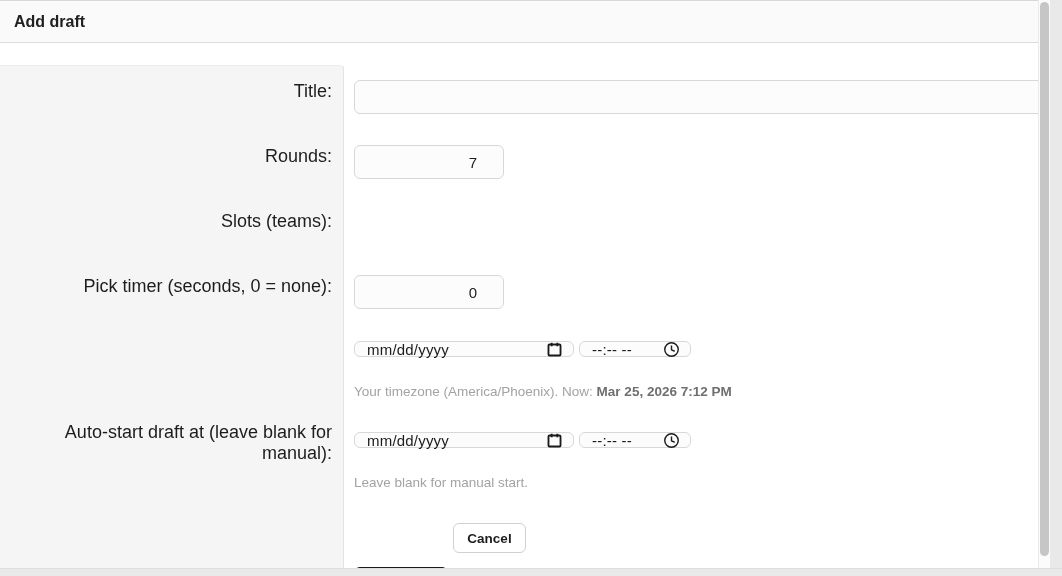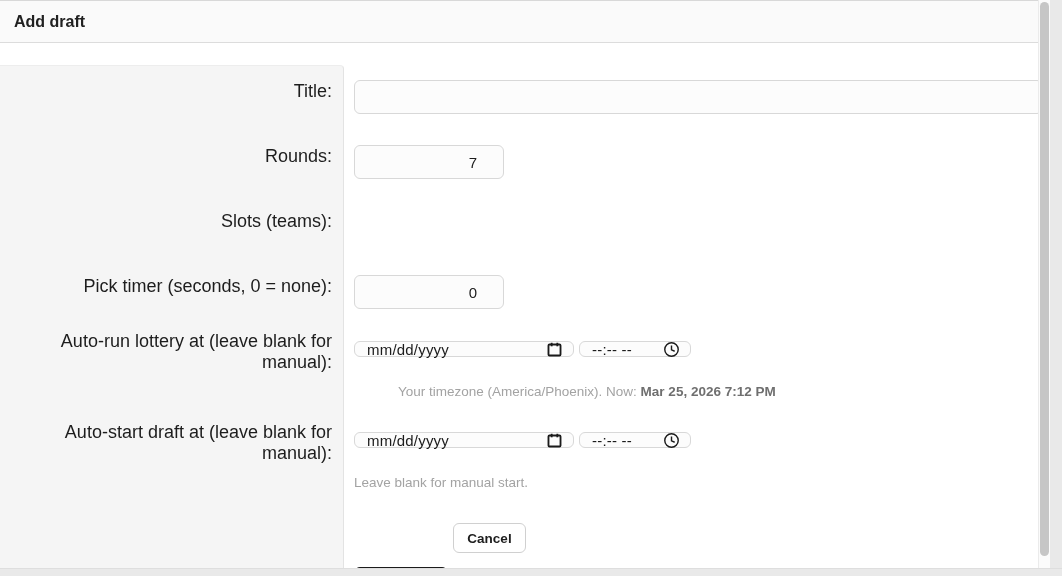--- a/index.html
+++ b/index.html
@@ -133,37 +133,36 @@
     <input class="inp text" style="left: 354px; top: 80px; width: 689px;" type="text" value="">
 
     <div class="field-label" style="top:139px;">Rounds:</div>
     <input class="inp num" style="left: 354px; top: 145px; width: 150px;" type="text" value="7">
 
     <div class="field-label" style="top:204px;">Slots (teams):</div>
 
     <div class="field-label" style="top:269px;padding-left:6px;">Pick timer (seconds, 0 = none):</div>
     <input class="inp num" style="left: 354px; top: 275px; width: 150px;" type="text" value="0">
 
-    <div class="field-label" style="top:335px;">Auto-run lottery at (leave blank for manual):</div>
     <div class="dt" style="left:354px; top:341px; width:220px;">
       <span class="ph">mm/dd/yyyy</span>
       <svg class="ico" viewBox="0 0 24 24" fill="none" stroke="#1a1a1a" stroke-width="2.6">
         <rect x="3.5" y="5" width="17" height="15.5" rx="1.5"></rect>
         <line x1="8" y1="2.5" x2="8" y2="7.5"></line>
         <line x1="16" y1="2.5" x2="16" y2="7.5"></line>
       </svg>
     </div>
     <div class="dt" style="left:579px; top:341px; width:112px;">
       <span class="ph">--:-- --</span>
       <svg class="ico" viewBox="0 0 24 24" fill="none" stroke="#1a1a1a" stroke-width="2">
         <circle cx="12" cy="12" r="9.5"></circle>
         <polyline points="12,6.5 12,12.5 16.5,14.5"></polyline>
       </svg>
     </div>
-    <div class="helper" style="left:354px; top:384px;margin-left:44px;">
+    <div class="helper" style="left:354px; top:384px;">
       <span>Your timezone (America/Phoenix). Now: </span><b>Mar 25, 2026 7:12 PM</b>
     </div>
 
     <div class="field-label" style="top:426px;">Auto-start draft at (leave blank for manual):</div>
     <div class="dt" style="left:354px; top:432px; width:220px;">
       <span class="ph">mm/dd/yyyy</span>
       <svg class="ico" viewBox="0 0 24 24" fill="none" stroke="#1a1a1a" stroke-width="2.6">
         <rect x="3.5" y="5" width="17" height="15.5" rx="1.5"></rect>
         <line x1="8" y1="2.5" x2="8" y2="7.5"></line>
         <line x1="16" y1="2.5" x2="16" y2="7.5"></line>

